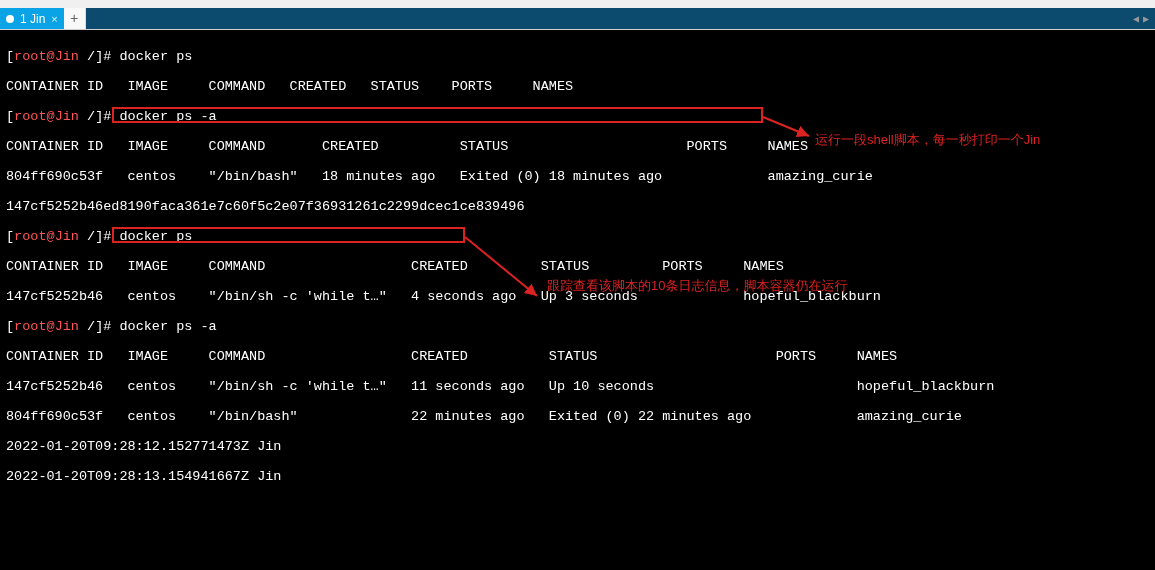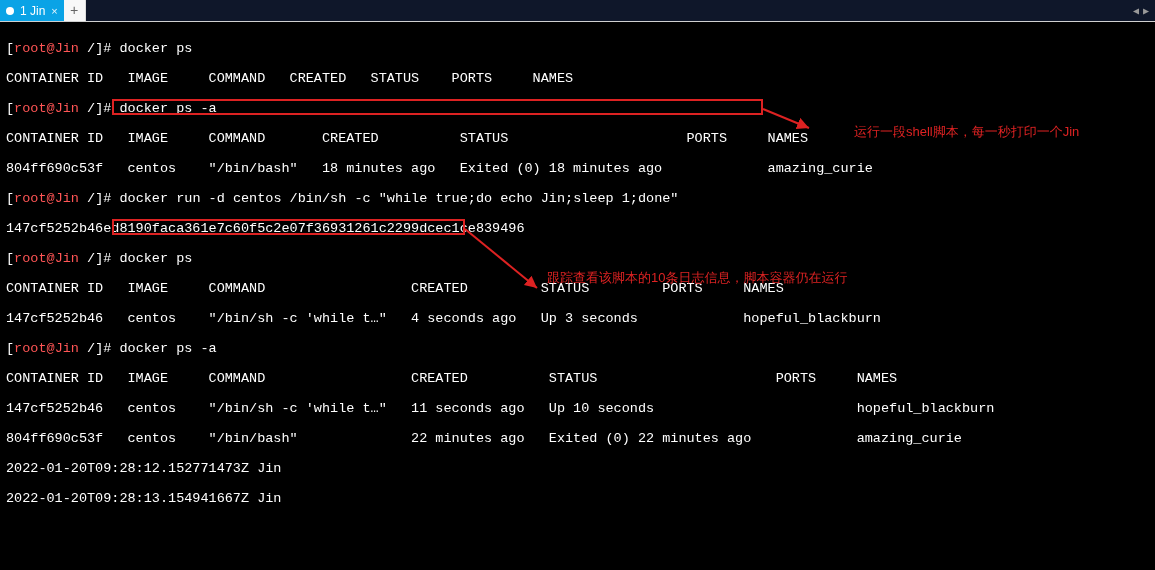--- a/index.html
+++ b/index.html
@@ -6,24 +6,25 @@
   body {
     font-family: "Consolas", "Courier New", monospace;
     font-size: 13.5px;
     background: #f0f0f0;
     width: 1155px;
     height: 570px;
     overflow: hidden;
   }
   .tabbar {
     height: 22px;
-    background: #0f172a;
+    background: #0c4a6e;
     border-bottom: 1px solid #d0d0d0;
     display: flex;
     align-items: stretch;
+    margin-top: 8px;
   }
   .tab {
     background: #0aa3e6;
     color: white;
     display: flex;
     align-items: center;
     padding: 0 6px;
     gap: 6px;
     font-size: 12px;
     font-family: Arial, sans-serif;
@@ -110,21 +111,20 @@
     <span>▶</span>
   </div>
 </div>
 
 <div class="terminal">
 <span class="line">[<span class="p-user">root</span><span class="p-at">@</span><span class="p-host">Jin</span> <span class="p-path">/</span><span>]# </span><span class="cmd">docker ps</span></span>
 <span class="line">CONTAINER ID   IMAGE     COMMAND   CREATED   STATUS    PORTS     NAMES</span>
 <span class="line">[<span class="p-user">root</span><span class="p-at">@</span><span class="p-host">Jin</span> <span class="p-path">/</span><span>]# </span><span class="cmd">docker ps -a</span></span>
 <span class="line">CONTAINER ID   IMAGE     COMMAND       CREATED          STATUS                      PORTS     NAMES</span>
 <span class="line">804ff690c53f   centos    "/bin/bash"   18 minutes ago   Exited (0) 18 minutes ago             amazing_curie</span>
-<span class="line">[<span class="p-user">root</span><span class="p-at">@</span><span class="p-host">Jin</span> <span class="p-path">/</span><span>]# </span><span class="cmd">docker run -d centos /bin/sh -c "while true;do echo Jin;sleep 1;done"</span></span>
 <span class="line">147cf5252b46ed8190faca361e7c60f5c2e07f36931261c2299dcec1ce839496</span>
 <span class="line">[<span class="p-user">root</span><span class="p-at">@</span><span class="p-host">Jin</span> <span class="p-path">/</span><span>]# </span><span class="cmd">docker ps</span></span>
 <span class="line">CONTAINER ID   IMAGE     COMMAND                  CREATED         STATUS         PORTS     NAMES</span>
 <span class="line">147cf5252b46   centos    "/bin/sh -c 'while t…"   4 seconds ago   Up 3 seconds             hopeful_blackburn</span>
 <span class="line">[<span class="p-user">root</span><span class="p-at">@</span><span class="p-host">Jin</span> <span class="p-path">/</span><span>]# </span><span class="cmd">docker ps -a</span></span>
 <span class="line">CONTAINER ID   IMAGE     COMMAND                  CREATED          STATUS                      PORTS     NAMES</span>
 <span class="line">147cf5252b46   centos    "/bin/sh -c 'while t…"   11 seconds ago   Up 10 seconds                         hopeful_blackburn</span>
 <span class="line">804ff690c53f   centos    "/bin/bash"              22 minutes ago   Exited (0) 22 minutes ago             amazing_curie</span>
 <span class="line">2022-01-20T09:28:12.152771473Z Jin</span>
 <span class="line">2022-01-20T09:28:13.154941667Z Jin</span>
@@ -160,15 +160,15 @@
   <svg class="arrow-svg" style="left:465px; top:204px; width:78px; height:70px;">
     <defs>
         <marker id="ah2" markerWidth="8" markerHeight="8" refX="6" refY="3" orient="auto">
           <path d="M0,0 L6,3 L0,6 Z" fill="#d22"></path>
         </marker>
       </defs>
     <line x1="0" y1="3" x2="72" y2="62" stroke="#d22" stroke-width="2" marker-end="url(#ah2)"></line>
   </svg>
 
   
-  <div class="annot" style="left:854px; top:102px;">运行一段shell脚本，每一秒打印一个Jin</div>
+  <div class="annot" style="left:815px; top:102px;">运行一段shell脚本，每一秒打印一个Jin</div>
   <div class="annot" style="left:547px; top:248px;">跟踪查看该脚本的10条日志信息，脚本容器仍在运行</div>
 </div>
 
 </body></html>

